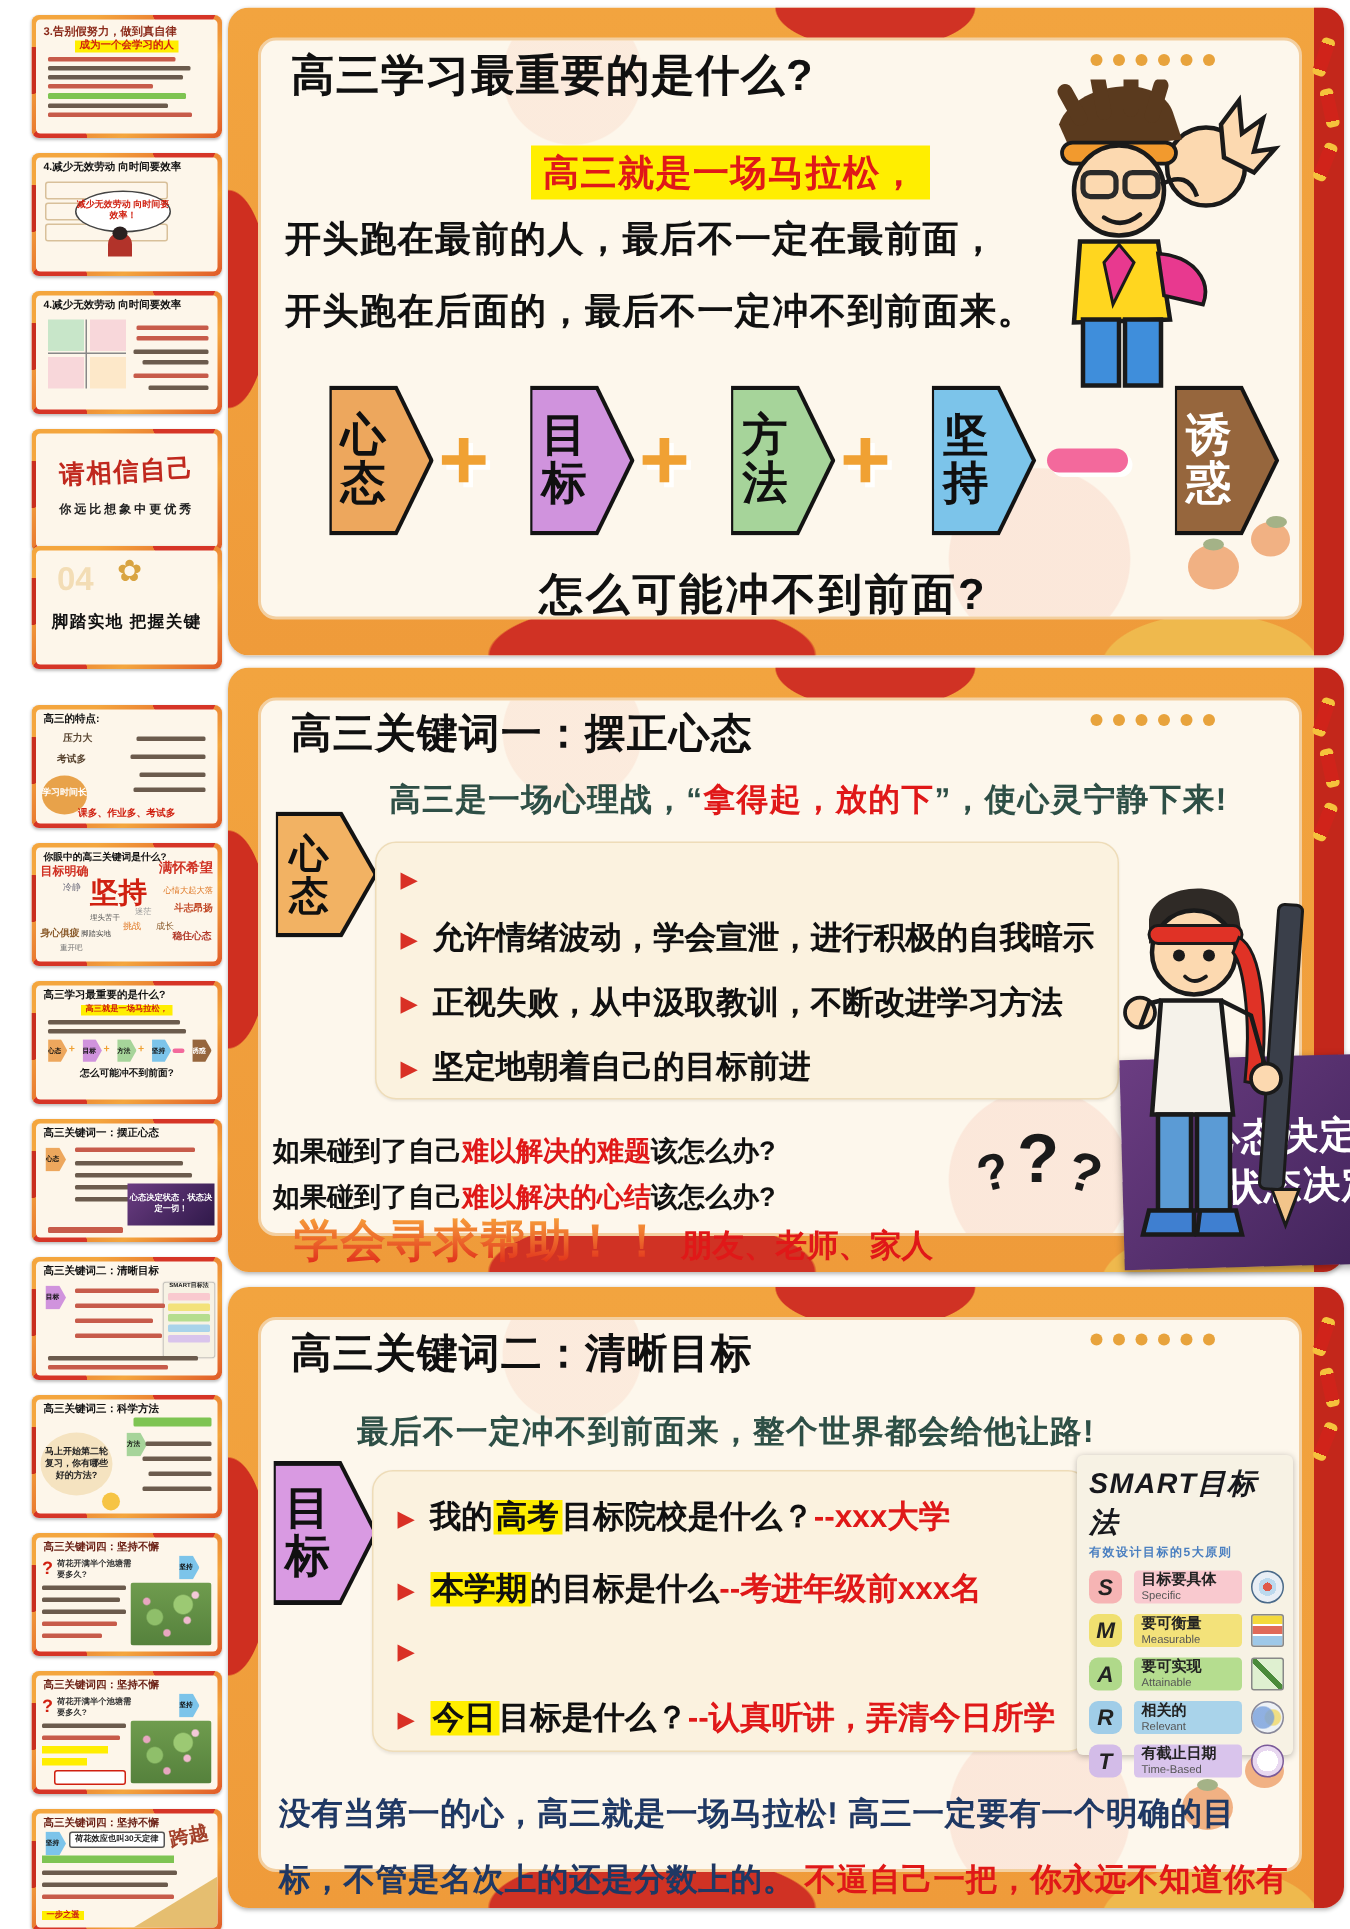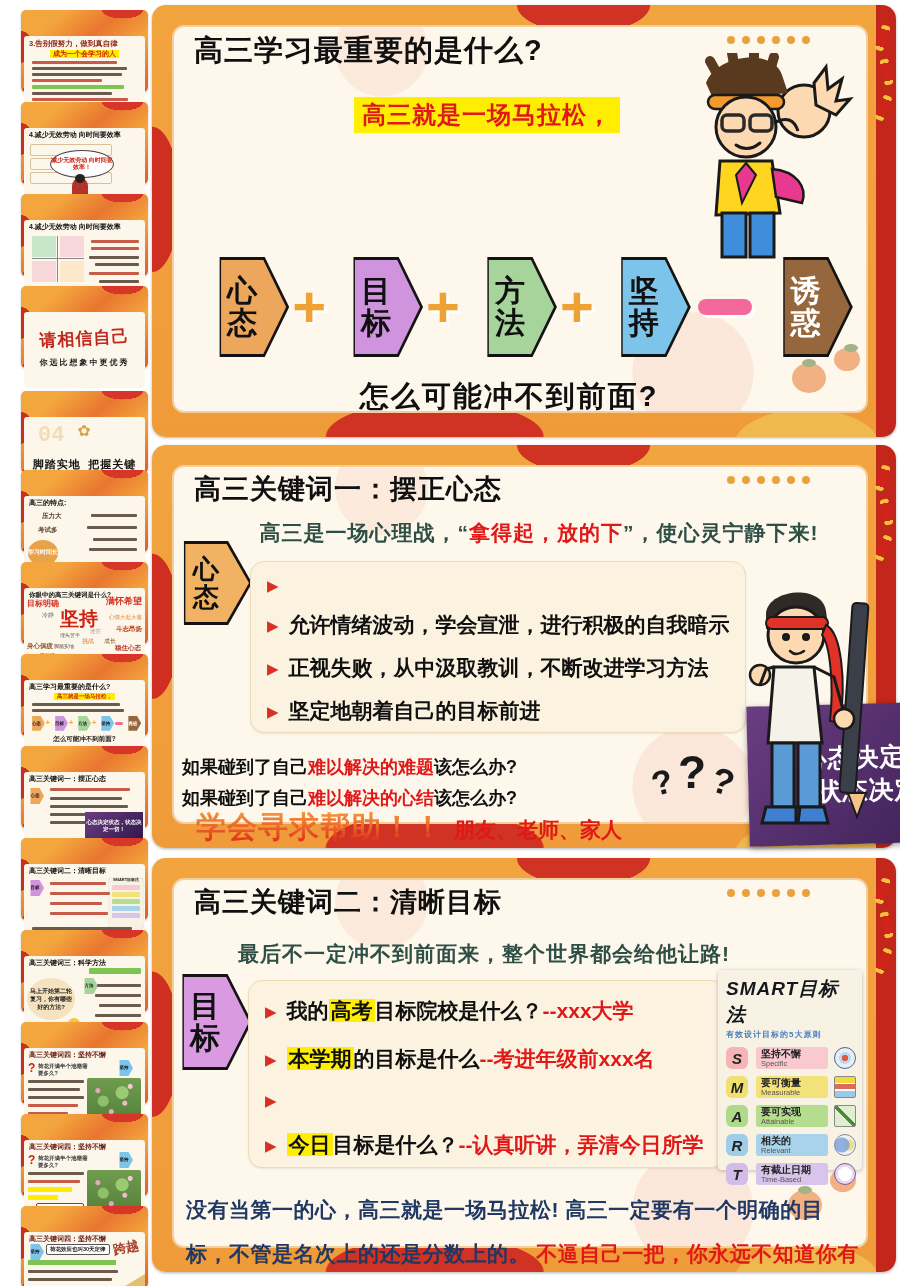--- a/index.html
+++ b/index.html
@@ -15,21 +15,21 @@
     background:
       radial-gradient(ellipse 30px 16px at 15% 100%, #d63527 0 60%, transparent 61%),
       radial-gradient(ellipse 34px 14px at 80% 0%, #d63527 0 60%, transparent 61%),
       radial-gradient(ellipse 20px 26px at 0% 45%, #c92e1f 0 60%, transparent 61%),
       linear-gradient(140deg,#f4a63e 20%,#e8762f 45%,#f4a63e 70%,#e05a28 100%);
     box-shadow:0 1px 2px rgba(0,0,0,.25);
     cursor:pointer;
   }
   .thumb-inner{
     position:relative;width:100%;height:100%;background:#fdf6ea;border-radius:3px;overflow:hidden;
-    font-size:7px;line-height:1.2;margin-top:23px;
+    font-size:7px;line-height:1.2;
   }
   .t-title{font-weight:bold;color:#111;padding:3px 4px 1px 5px;font-size:7px;white-space:nowrap;}
   .t-title.red{color:#8b2a1a;}
   .t-title.maroon{color:#6b2015;}
   .bar{height:3px;border-radius:1px;margin:3px 6px 0 8px;background:#b98d79;}
   .bar.red{background:#c75b4a;}
   .bar.dark{background:#6b5b4d;}
   .bar.green{background:#7ec452;}
   .hl-chip{display:inline-block;background:#ffee00;color:#d02010;font-weight:bold;padding:0 3px;}
   .mini-hex{
@@ -195,21 +195,21 @@
     </div>
   </div>
 
   <div class="thumb" style="top:286px;">
     <div class="thumb-inner">
       <div style="text-align:center;margin-top:16px;font-size:17px;font-weight:900;color:#c0281e;transform:rotate(-3deg);letter-spacing:1px;font-family:'DejaVu Serif',serif;">请相信自己</div>
       <div style="text-align:center;margin-top:10px;font-size:8px;font-weight:bold;color:#222;letter-spacing:2px;">你远比想象中更优秀</div>
     </div>
   </div>
 
-  <div class="thumb" style="top:391px;font-family:Liberation Mono, monospace;">
+  <div class="thumb" style="top:364px;">
     <div class="thumb-inner">
       <div style="position:absolute;left:14px;top:6px;font-size:22px;font-weight:900;color:#f3ddb5;">04</div>
       <div style="position:absolute;left:54px;top:2px;font-size:20px;color:#d9a441;">✿</div>
       <div style="position:absolute;left:0;right:0;top:42px;text-align:center;font-size:11px;font-weight:bold;color:#111;letter-spacing:1px;">脚踏实地 把握关键</div>
     </div>
   </div>
 
   <div class="thumb" style="top:470px;">
     <div class="thumb-inner">
       <div class="t-title">高三的特点:</div>
@@ -373,20 +373,22 @@
     <div class="decor persimmon" style="right:40px;bottom:18px;"></div>
     <div class="decor persimmon" style="right:6px;bottom:40px;width:26px;height:23px;"></div>
   </div>
   <div class="firecrackers">
     <i style="left:2px;top:6px;transform:rotate(18deg);"></i>
     <i style="left:6px;top:40px;transform:rotate(-12deg);"></i>
     <i style="left:3px;top:76px;transform:rotate(22deg);"></i>
   </div>
   <div class="slide-title">高三学习最重要的是什么?</div>
   <div class="s1-hl">高三就是一场马拉松，</div>
+  <div class="s1-line" style="top:138px;">开头跑在最前的人，最后不一定在最前面，</div>
+  <div class="s1-line" style="top:186px;">开头跑在后面的，最后不一定冲不到前面来。</div>
 
   <svg class="decor" style="right:40px;top:48px;" width="180" height="220" viewBox="0 0 180 220">
     <circle cx="128" cy="58" r="26" fill="#fcd9b0" stroke="#1a1a1a" stroke-width="3"></circle>
     <path d="M138 30 L150 14 L152 36 L166 26 L160 48 L174 46 L160 62 L140 52 Z" fill="#fcd9b0" stroke="#1a1a1a" stroke-width="3"></path>
     <path d="M30 30 C40 2 96 -6 106 22 L112 40 L38 48 Z" fill="#5a3a1e"></path>
     <path d="M34 8 L44 26 M56 0 L60 22 M78 0 L78 20 M98 4 L92 24" stroke="#5a3a1e" stroke-width="10" stroke-linecap="round"></path>
     <rect x="32" y="42" width="76" height="14" rx="7" fill="#f29a2e" stroke="#1a1a1a" stroke-width="2.5"></rect>
     <circle cx="70" cy="74" r="30" fill="#fcd9b0" stroke="#1a1a1a" stroke-width="3"></circle>
     <rect x="46" y="62" width="22" height="16" rx="5" fill="none" stroke="#2a2a2a" stroke-width="3.5"></rect>
     <rect x="74" y="62" width="22" height="16" rx="5" fill="none" stroke="#2a2a2a" stroke-width="3.5"></rect>
@@ -561,21 +563,21 @@
       <span><span></span><span class="hl-y">今日</span><span>目标是什么？</span><span class="ans">--认真听讲，弄清今日所学</span></span>
     </div>
   </div>
 
   <div class="smart-card" style="left:566px;top:112px;width:144px;height:200px;">
     <div class="smart-title">SMART目标法</div>
     <div class="smart-sub">有效设计目标的5大原则</div>
     <div class="smart-row">
       <span class="smart-letter" style="background:#f6b4b4;">S</span>
       <span class="smart-label" style="background:#f9c9cf;">
-          <div class="smart-zh">坚持不懈</div>
+          <div class="smart-zh">目标要具体</div>
           <div class="smart-en">Specific</div>
         </span>
       <span class="smart-icon" style="background:radial-gradient(circle,#e05a4a 0 3px,#bcd9ee 3px 6px,#e8eef5 6px);border:1px solid #4a6a8a;"></span>
     </div>
     <div class="smart-row">
       <span class="smart-letter" style="background:#f0e070;">M</span>
       <span class="smart-label" style="background:#f3e27a;">
           <div class="smart-zh">要可衡量</div>
           <div class="smart-en">Measurable</div>
         </span>

